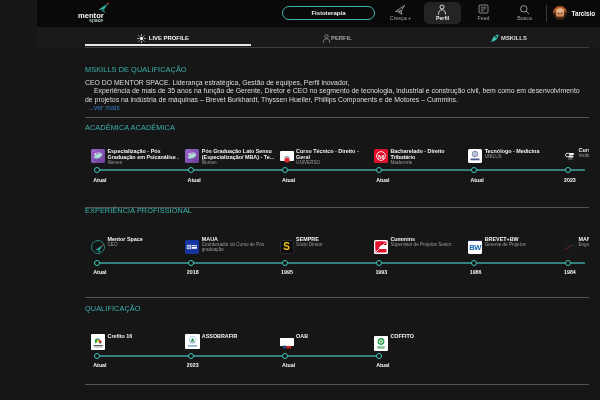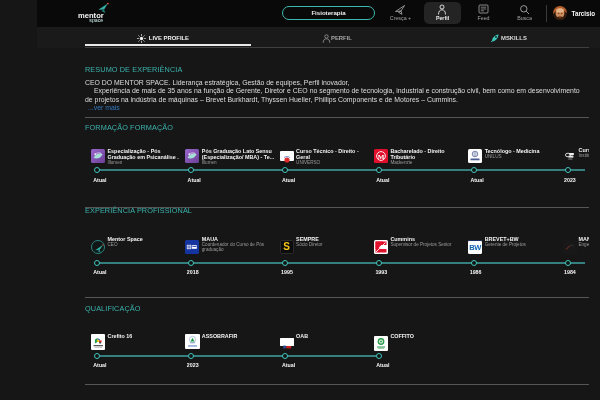--- a/index.html
+++ b/index.html
@@ -110,28 +110,28 @@
   </svg>
   <div class="abs" style="left:294px;top:35px;font-size:5.9px;line-height:6px;font-weight:bold;color:#a6a6a6;">PERFIL</div>
 
   <svg class="abs" style="left:453px;top:33px;" width="10" height="10" viewBox="0 0 10 10">
     <path d="M2 8 C2 5 4.5 2.2 8.5 1.5 C8.2 5.5 5.5 8 2.5 8.5 Z" fill="#3ec6ba"></path>
     <circle cx="6" cy="4" r="1" fill="#17332f"></circle>
     <line x1="1" y1="9" x2="2.5" y2="7.5" stroke="#3ec6ba" stroke-width="0.9"></line>
   </svg>
   <div class="abs" style="left:464px;top:35px;font-size:5.9px;line-height:6px;font-weight:bold;color:#d8d8d8;">MSKILLS</div>
 
-  <div class="sechead" style="top:66px;">RESUMO DE EXPERIÊNCIA</div>
+  <div class="sechead" style="top:66px;">MSKILLS DE QUALIFICAÇÃO</div>
   <div class="pline" style="left:48px;top:79.3px;">CEO DO MENTOR SPACE. Liderança estratégica, Gestão de equipes, Perfil inovador,</div>
   <div class="pline" style="left:57px;top:87.4px;">Experiência de mais de 35 anos na função de Gerente, Diretor e CEO no segmento de tecnologia, industrial e construção civil, bem como em desenvolvimento</div>
   <div class="pline" style="left:48px;top:95.5px;">de projetos na indústria de máquinas – Brevet Burkhardt, Thyssen Hueller, Phillips Components e de Motores – Cummins.</div>
   <div class="pline" style="left:51px;top:103.6px;color:#3377bd;">...ver mais</div>
 
   <div class="hr" style="top:117.4px;"></div>
-  <div class="sechead" style="top:123.8px;">FORMAÇÃO FORMAÇÃO</div>
+  <div class="sechead" style="top:123.8px;">ACADÊMICA ACADÊMICA</div>
   <div class="tline" style="left:59.5px;top:169.2px;width:488.5px;"></div>
 
   <div class="logo14" style="left:54px;top:149px;background:linear-gradient(135deg,#9a66cc,#6b3f96);">
     <svg width="14" height="14" viewBox="0 0 14 14">
         <path d="M2.6 8.8 C4.5 4.6 9 3.8 11.6 5.2 C10 8.8 5.8 10.6 2.6 8.8 Z" fill="#a9e8d8" opacity="0.95"></path>
         <path d="M4 5.2 C5.5 3.8 8.5 3.4 10.4 4.4" fill="none" stroke="#e6d6f8" stroke-width="0.8"></path>
         <circle cx="4.2" cy="5.2" r="0.9" fill="#f0e4fa"></circle>
       </svg>
   </div>
   <div class="ibox" style="left:70.5px;top:149px;">

